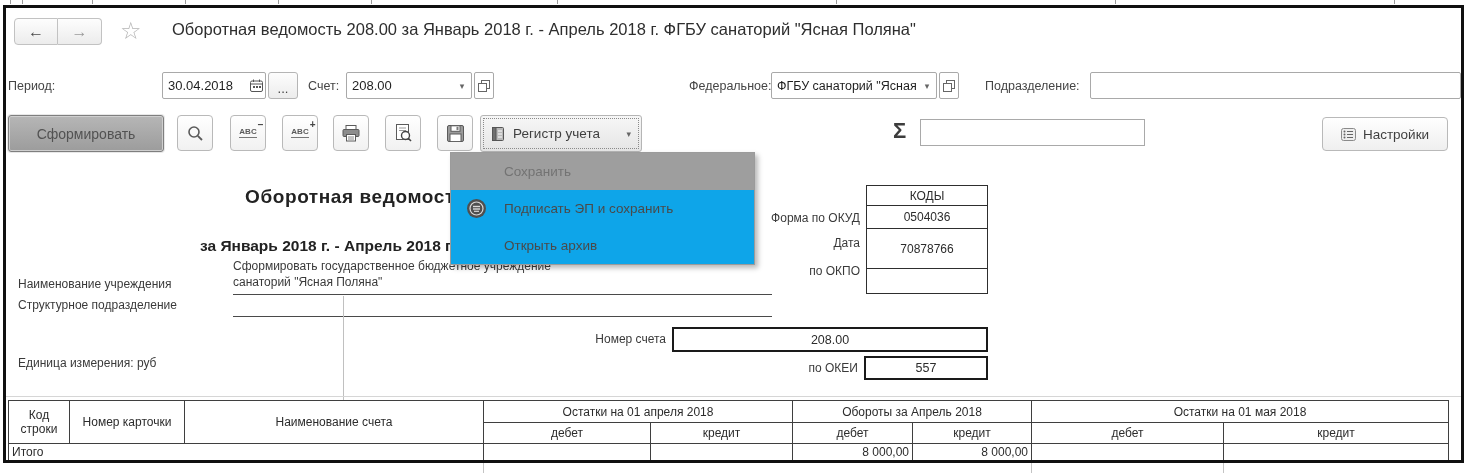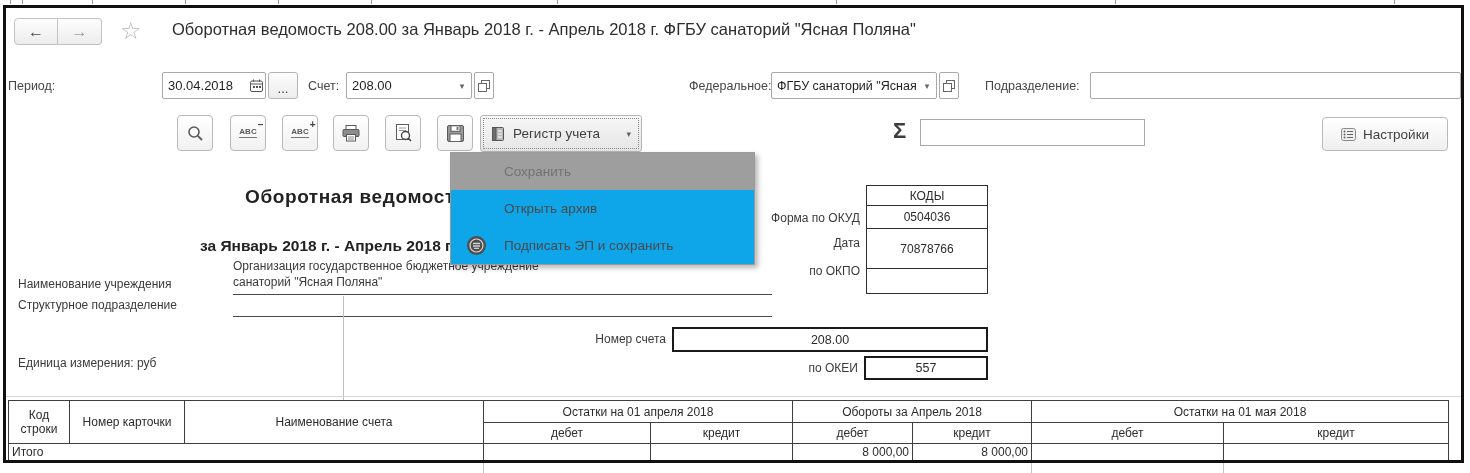--- a/index.html
+++ b/index.html
@@ -153,20 +153,21 @@
         <rect x="3.5" y="0.5" width="8" height="8" fill="#fff" stroke="#666"></rect>
         <rect x="0.5" y="3.5" width="8" height="8" fill="#fff" stroke="#666"></rect>
       </svg>
   </div>
 
   <div class="lbl" style="left:985px">Подразделение:</div>
   <div class="field" style="left:1090px;width:371px">
     <span class="val"></span>
   </div>
 
+  <div class="genbtn">Сформировать</div>
 
   <div class="icobtn" style="left:177px">
     <svg width="17" height="17" viewBox="0 0 17 17">
         <circle cx="7" cy="7" r="5" fill="none" stroke="#5a5a5a" stroke-width="1.6"></circle>
         <line x1="10.8" y1="10.8" x2="15" y2="15" stroke="#5a5a5a" stroke-width="1.8"></line>
       </svg>
   </div>
   <div class="icobtn" style="left:230px">
     <span class="abc">
       <span>ABC</span><span class="sign">−</span>
@@ -228,21 +229,21 @@
         <line x1="6" y1="3.5" x2="12" y2="3.5" stroke="#666"></line>
         <line x1="6" y1="6.5" x2="12" y2="6.5" stroke="#666"></line>
         <line x1="6" y1="9.5" x2="12" y2="9.5" stroke="#666"></line>
       </svg>
     <span>Настройки</span>
   </div>
 
   <div class="rep-title">Оборотная ведомость</div>
   <div class="rep-subtitle">за Январь 2018 г. - Апрель 2018 г.</div>
 
-  <div class="rep-txt" style="left:233px;top:259px">Организация государственное бюджетное учреждение</div>
+  <div class="rep-txt" style="left:233px;top:259px">Сформировать государственное бюджетное учреждение</div>
   <div class="rep-txt" style="left:233px;top:275px">санаторий "Ясная Поляна"</div>
   <div class="rep-txt" style="left:18px;top:277px">Наименование учреждения</div>
   <div class="uline" style="top:294px"></div>
   <div class="rep-txt" style="left:18px;top:298px">Структурное подразделение</div>
   <div class="uline" style="top:316px"></div>
   <div class="vfaint" style="left:343px;top:296px;height:104px"></div>
 
   <div class="codes">
     <div class="crow" style="height:20px">КОДЫ</div>
     <div class="crow" style="height:23px">0504036</div>
@@ -304,34 +305,34 @@
       <td class="num"></td>
     </tr>
   </tbody>
     </table>
 
   <div class="menu">
     <div class="menu-item selected">
       <span>Сохранить</span>
     </div>
     <div class="menu-item">
-      <span>Открыть архив</span>
-    </div>
-    <div class="menu-item">
       <span class="mi-icon">
         <svg width="21" height="21" viewBox="0 0 21 21">
             <circle cx="10.5" cy="10.5" r="9.5" fill="#4f4f4f"></circle>
             <circle cx="10.5" cy="10.5" r="6.5" fill="none" stroke="#d9d9d9" stroke-width="1.2"></circle>
             <line x1="7" y1="8.5" x2="14" y2="8.5" stroke="#d9d9d9" stroke-width="1.4"></line>
             <line x1="7" y1="11" x2="14" y2="11" stroke="#d9d9d9" stroke-width="1.4"></line>
             <line x1="8" y1="13.3" x2="13" y2="13.3" stroke="#d9d9d9" stroke-width="1.2"></line>
           </svg>
       </span>
       <span>Подписать ЭП и сохранить</span>
     </div>
+    <div class="menu-item">
+      <span>Открыть архив</span>
+    </div>
   </div>
 
   <div class="frame"></div>
   <div class="under-line" style="left:483px"></div>
   <div class="under-line" style="left:1031px"></div>
   <div class="under-line" style="left:1223px"></div>
 
 </div>
 
 </body></html>

